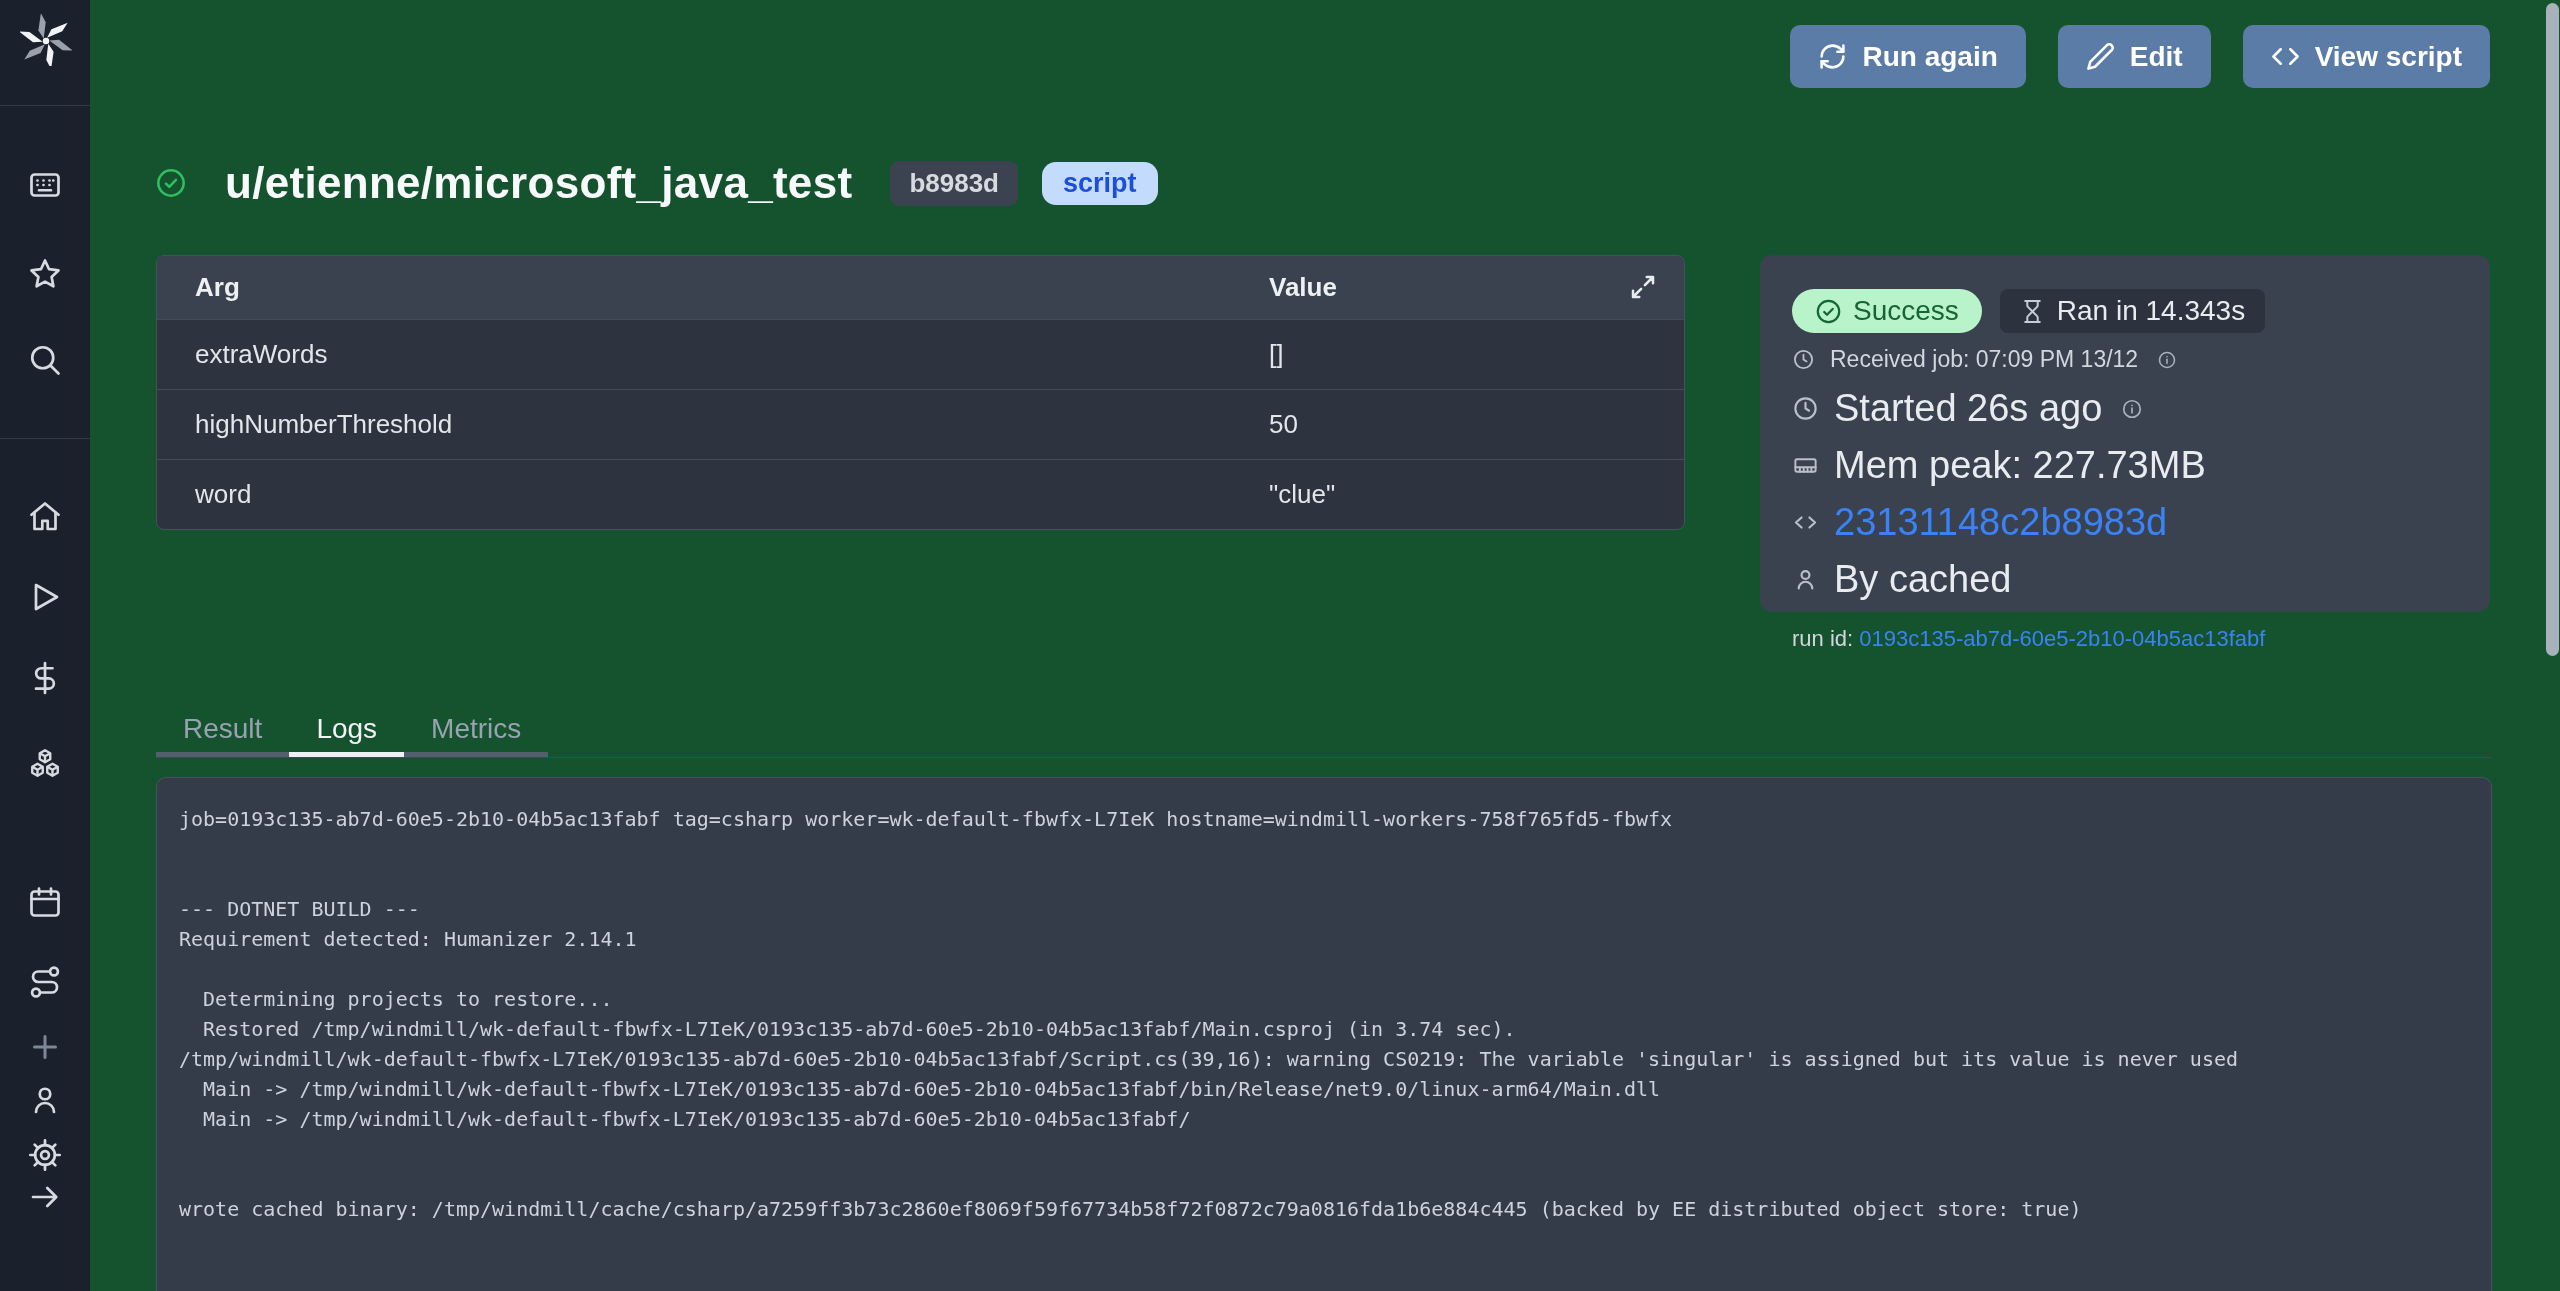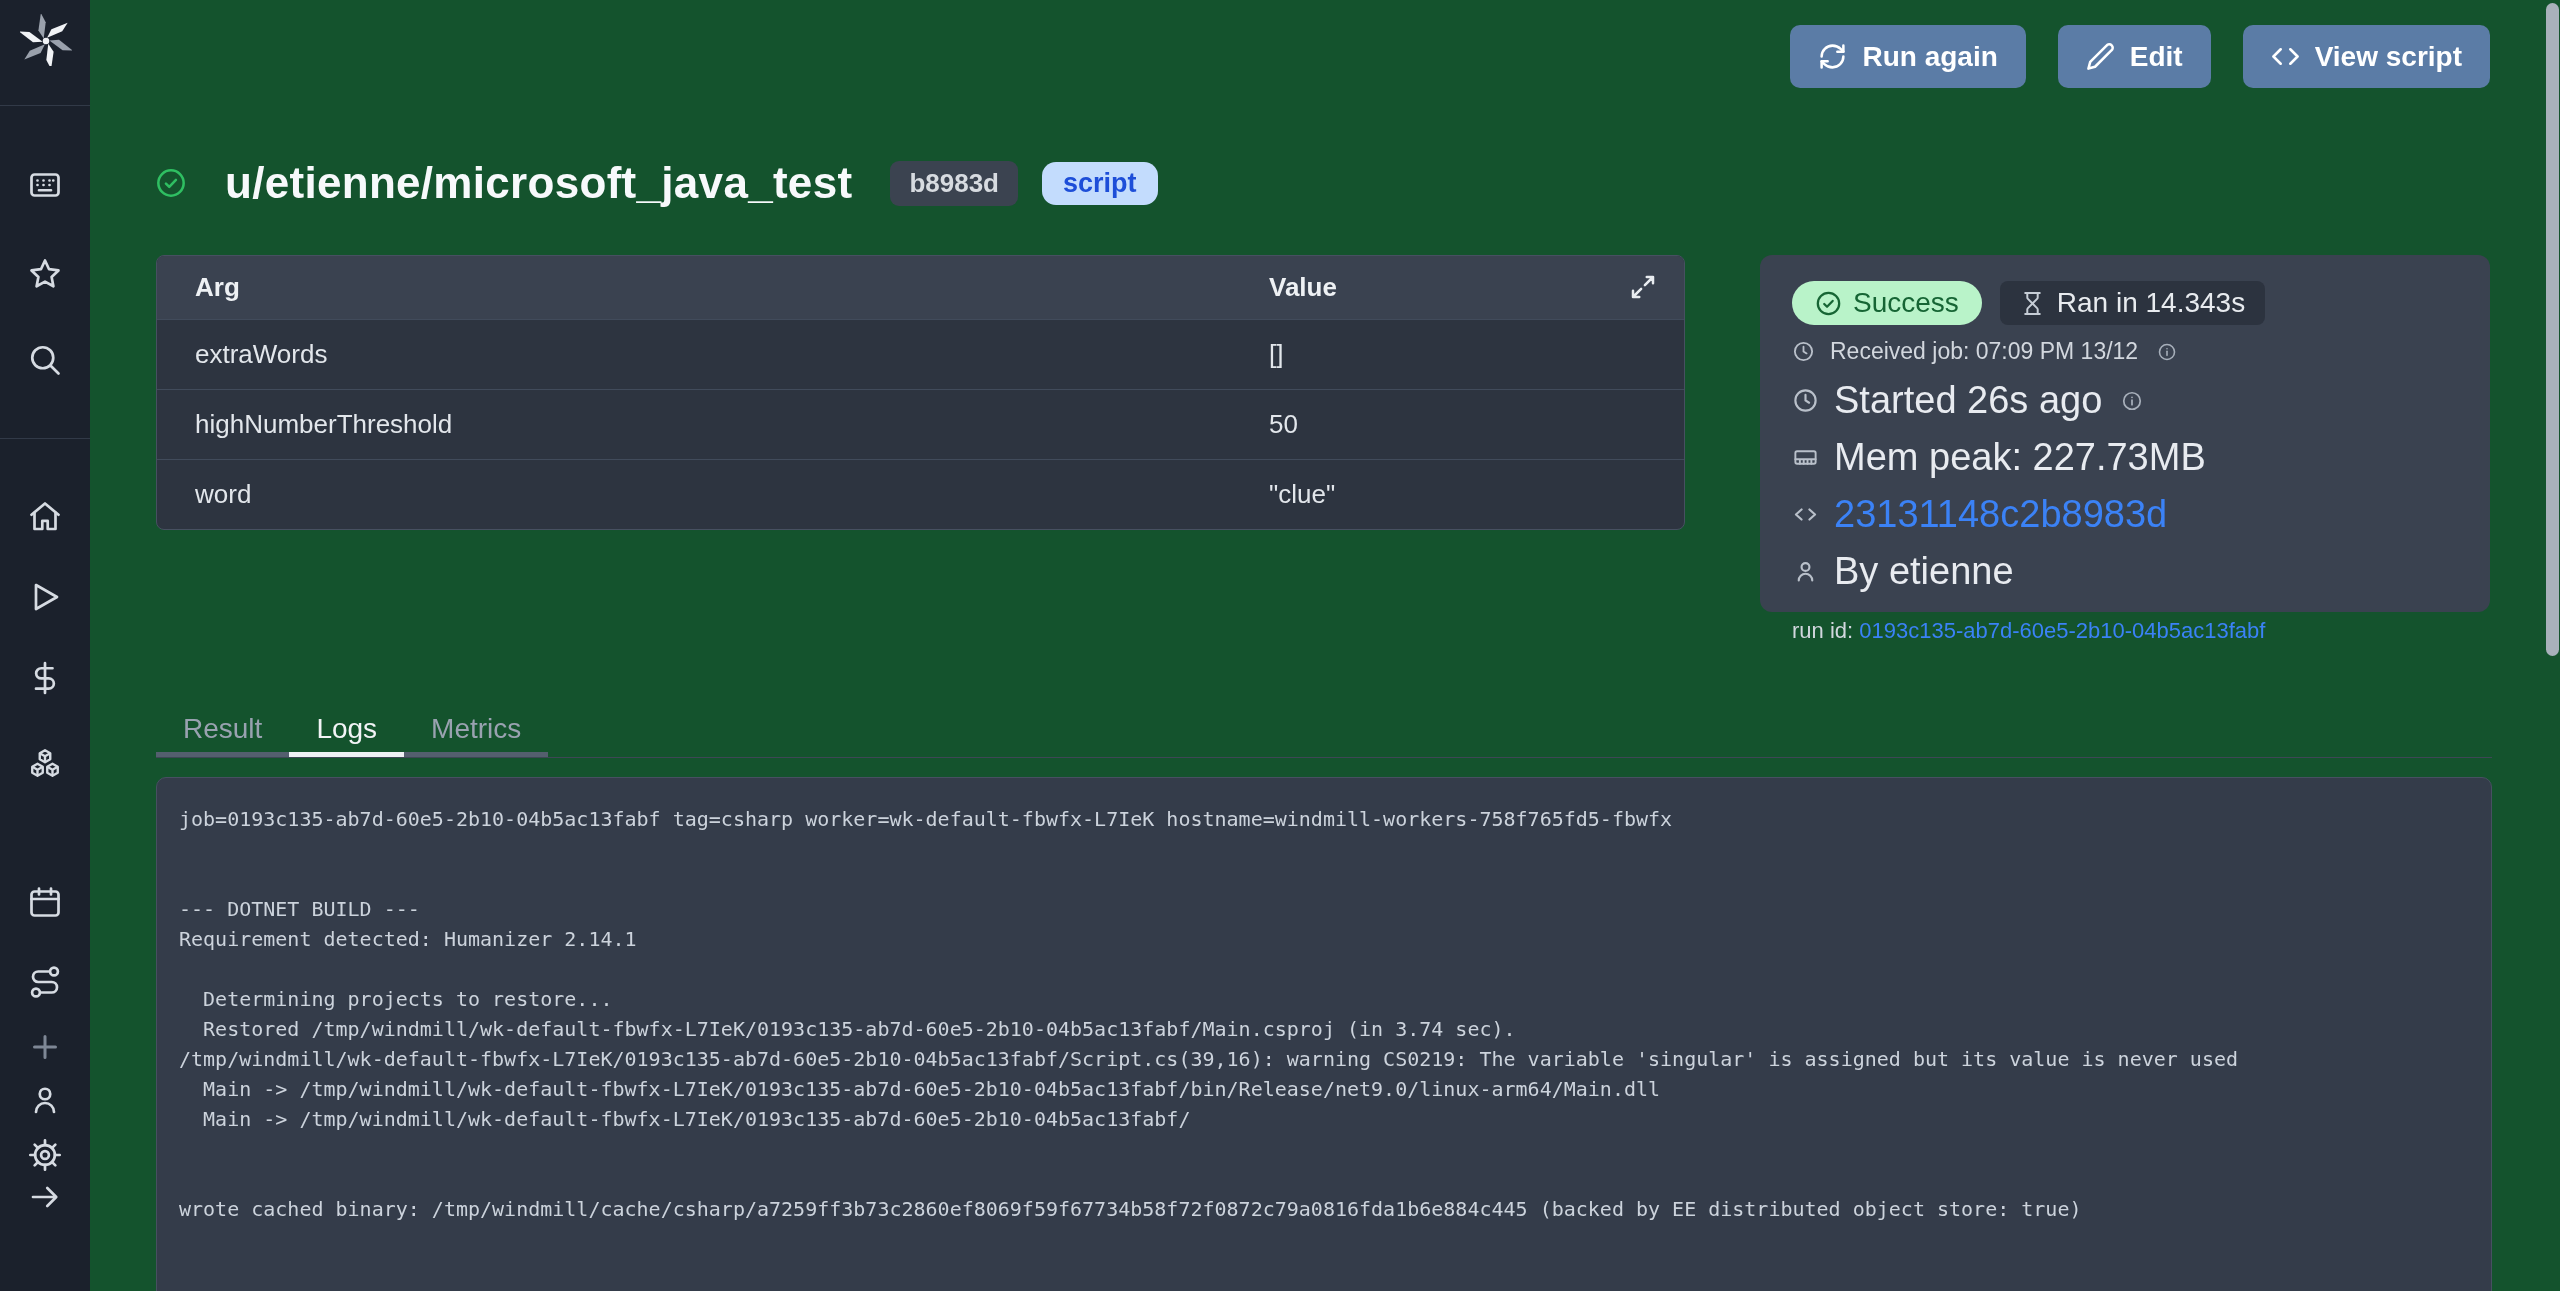--- a/index.html
+++ b/index.html
@@ -39,21 +39,21 @@
   .args-head .col-value { position:absolute; left:1112px; font-size:26px; font-weight:600; color:#eef1f4; }
   .expand-ic { position:absolute; right:26px; top:16px; width:30px; height:30px; color:#e8ecf0; cursor:pointer; }
   .args-row { position:relative; height:70px; border-top:1px solid #414b5b; display:flex; align-items:center;
               color:#e2e6eb; font-size:26px; }
   .args-row .cell-arg { padding-left:38px; }
   .args-row .cell-value { position:absolute; left:1112px; }
 
   
   .info-panel { position:absolute; left:1760px; top:255px; width:730px; height:357px;
                 background:#3a4250; border-radius:12px; padding:26px 32px; }
-  .info-line1 { display:flex; align-items:center; gap:18px; }
+  .info-line1 { display:flex; align-items:center; gap:18px;margin-top:8px; }
   .pill-success { display:flex; align-items:center; gap:11px; height:44px; padding:0 23px;
                   background:#b9f3c9; color:#166534; border-radius:999px; font-size:28px; font-weight:500; }
   .pill-success svg { width:27px; height:27px; }
   .chip-duration { display:flex; align-items:center; gap:12px; height:44px; padding:0 20px;
                    background:#2c333f; color:#e8ebef; border-radius:8px; font-size:28px; }
   .chip-duration svg { width:25px; height:25px; color:#c6cdd6; }
   .info-row { display:flex; align-items:center; gap:15px; color:#e8ebf0; font-size:38px; }
   .info-row svg.lead { width:27px; height:27px; color:#b9c0ca; flex:none; }
   .info-row svg.info-i { width:22px; height:22px; color:#a7afba; margin-left:4px; }
   .row-sm { font-size:23px; color:#d2d7de; margin-top:13px; }
@@ -323,21 +323,21 @@
         <path d="M15.5 7.5l5 4.5-5 4.5M8.5 7.5l-5 4.5 5 4.5"></path>
       </svg>
       <span class="link-blue">23131148c2b8983d</span>
     </div>
 
     <div class="info-row row-lg">
       <svg class="lead" viewBox="0 0 24 24" fill="none" stroke="currentColor" stroke-width="1.9" stroke-linecap="round">
         <circle cx="12" cy="8" r="3.5"></circle>
           <path d="M6 20c0-3.3 2.7-6 6-6s6 2.7 6 6"></path>
       </svg>
-      <span>By etienne</span>
+      <span>By cached</span>
     </div>
 
     <div class="runid-row">
       <span>run id:</span>
       <span class="link-blue">0193c135-ab7d-60e5-2b10-04b5ac13fabf</span>
     </div>
   </aside>
 
   <nav class="tabs">
     <div class="tab">Result</div>

